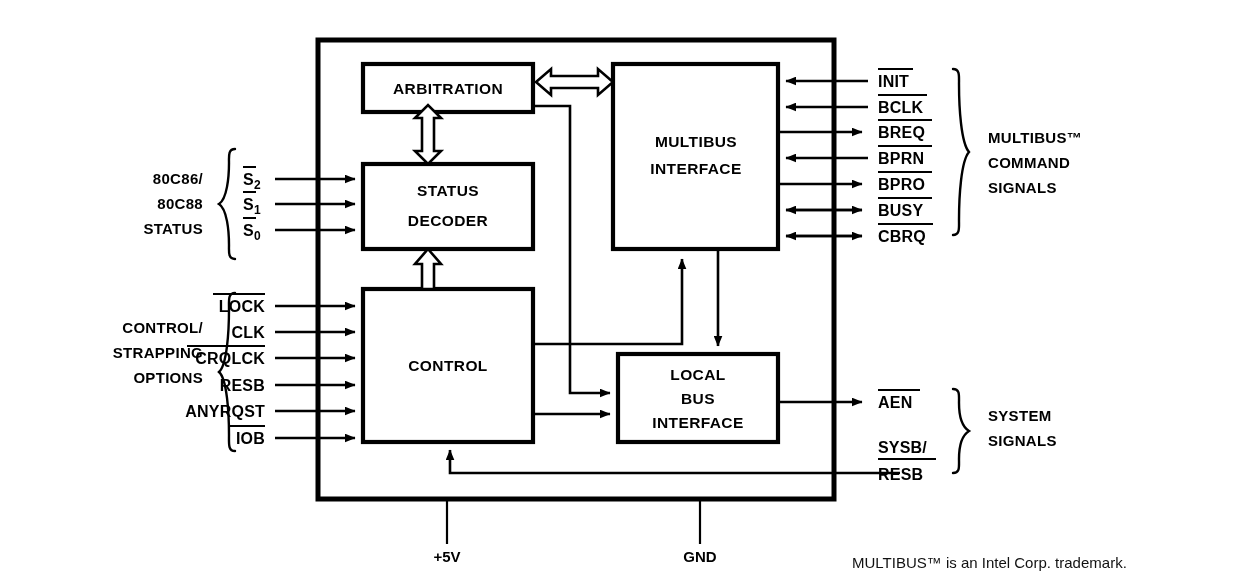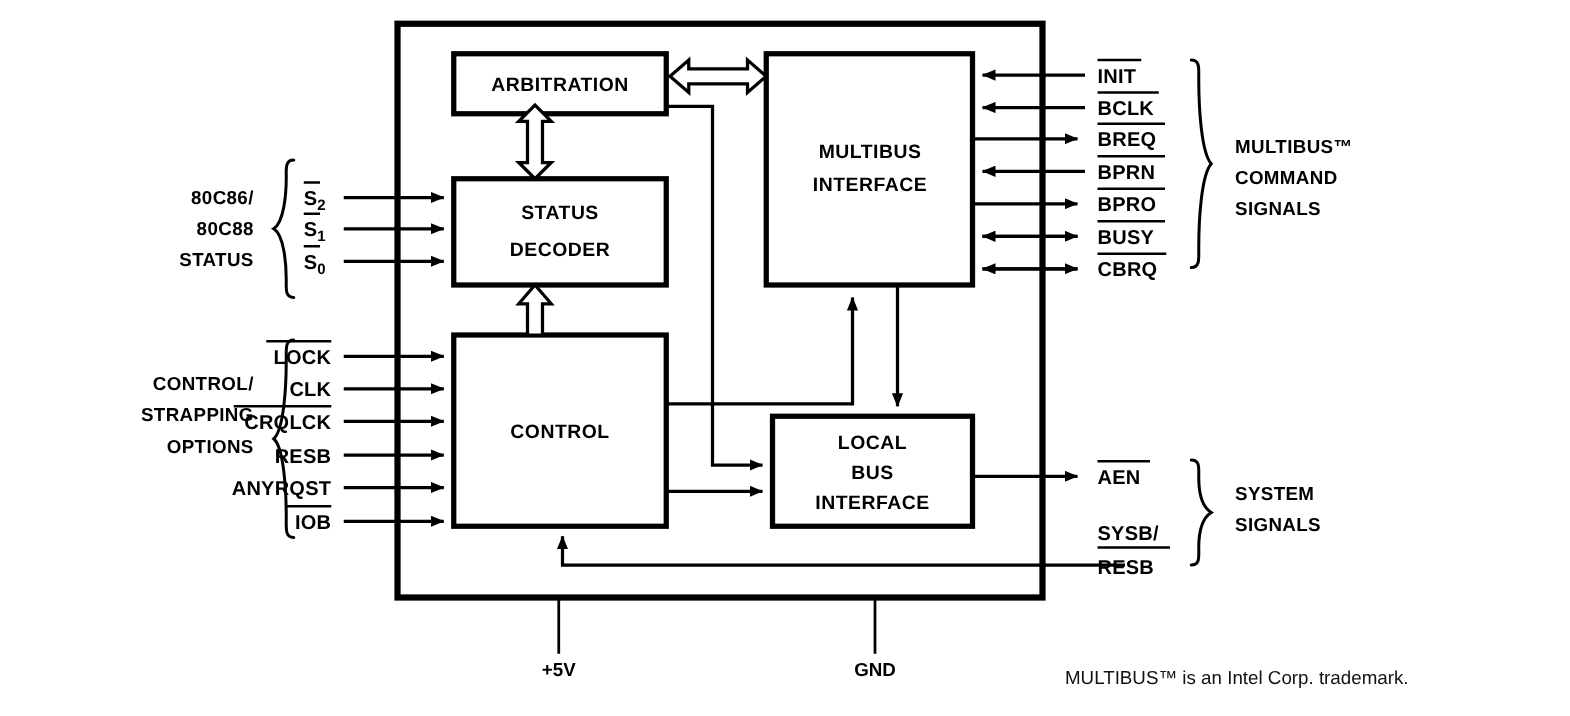--- a/index.html
+++ b/index.html
@@ -1,18 +1,18 @@
 <!DOCTYPE html>
 <html><head>
 <meta charset="utf-8">
 <style>
   html,body{margin:0;padding:0;background:#ffffff;}
   body{width:1256px;height:573px;overflow:hidden;
        font-family:"Liberation Sans", sans-serif;}
-  #stage{position:relative;width:1256px;height:457px;}
+  #stage{position:relative;width:1256px;height:457px;margin-top:21px;}
   svg{position:absolute;top:0;left:0;width:1256px;height:573px;}
   .lbl{font-family:"Liberation Sans", sans-serif;font-weight:bold;fill:#000;}
   .blk{font-size:15.5px;letter-spacing:.4px;}
   .sig{font-size:16px;letter-spacing:.2px;}
   .grp{font-size:15px;letter-spacing:.3px;}
   .pwr{font-size:15px;}
   .note{font-family:"Liberation Sans", sans-serif;font-weight:normal;font-size:15px;fill:#111;}
   .sub{font-size:12px;}
   .wire{stroke:#000;fill:none;stroke-width:2.6;}
   .wire-thin{stroke:#000;fill:none;stroke-width:2.2;}

